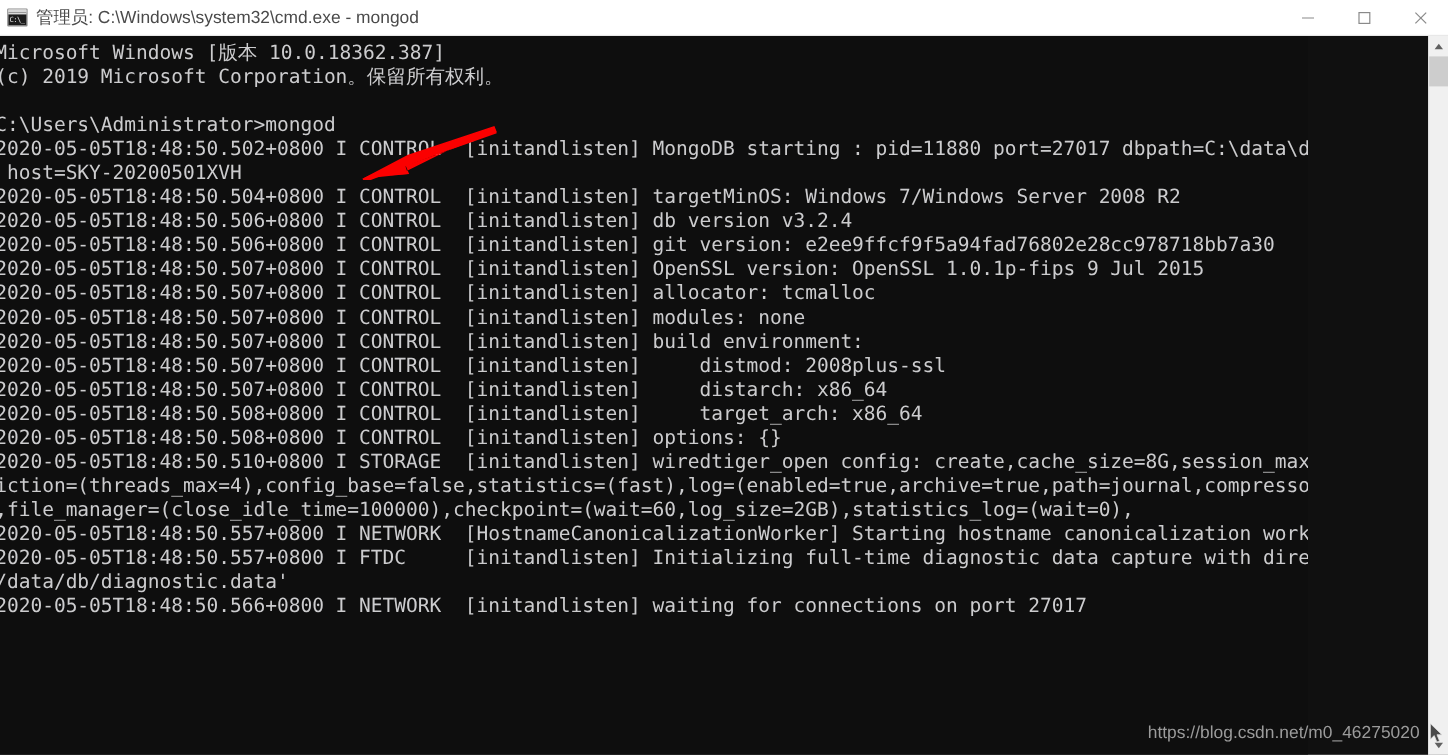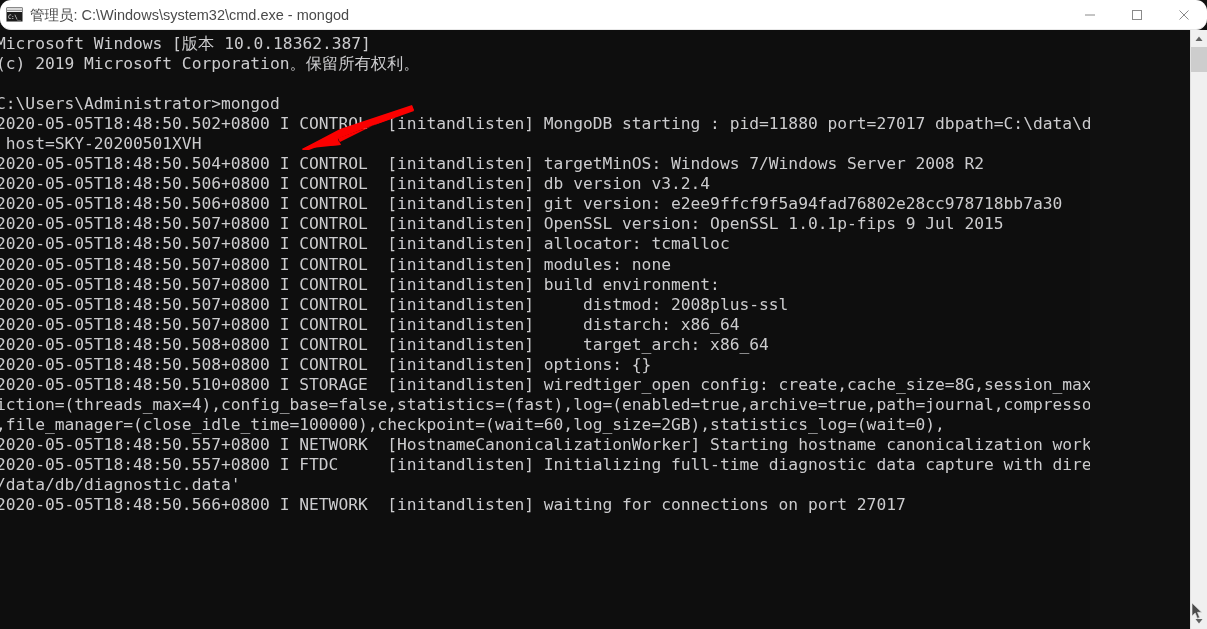--- a/index.html
+++ b/index.html
@@ -26,21 +26,20 @@
   #titlebar {
     position: absolute;
     left: 0; top: 0;
     width: 1207px;
     height: 30px;
     background: #ffffff;
     display: flex;
     align-items: center;
     border-bottom: 1px solid #e8e8e8;
     box-sizing: border-box;
-    border-radius: 11px;
   }
   #app-icon {
     width: 17px;
     height: 15px;
     margin-left: 6px;
     margin-right: 7px;
     flex: 0 0 auto;
     position: relative;
     background: #f2f2f2;
     border: 1px solid #8a8a8a;
@@ -249,18 +248,19 @@
       </svg>
     </div>
     <div id="sb-thumb"></div>
     <div class="sb-arrow" id="sb-arrow-down">
       <svg width="8" height="6" viewBox="0 0 8 6">
         <polygon points="4,5.5 0.5,1 7.5,1" fill="#606060"></polygon>
       </svg>
     </div>
   </div>
 
+  <div id="watermark">https://blog.csdn.net/m0_46275020</div>
 
   <svg id="mouse-cursor" viewBox="0 0 12 18">
     <polygon points="0,0 0,13 3.2,10 5.4,15.4 7.6,14.4 5.5,9.3 9.6,9.3" fill="#4a4a4a" stroke="#dddddd" stroke-width="0.7"></polygon>
   </svg>
 
 </div>
 
 </body></html>

